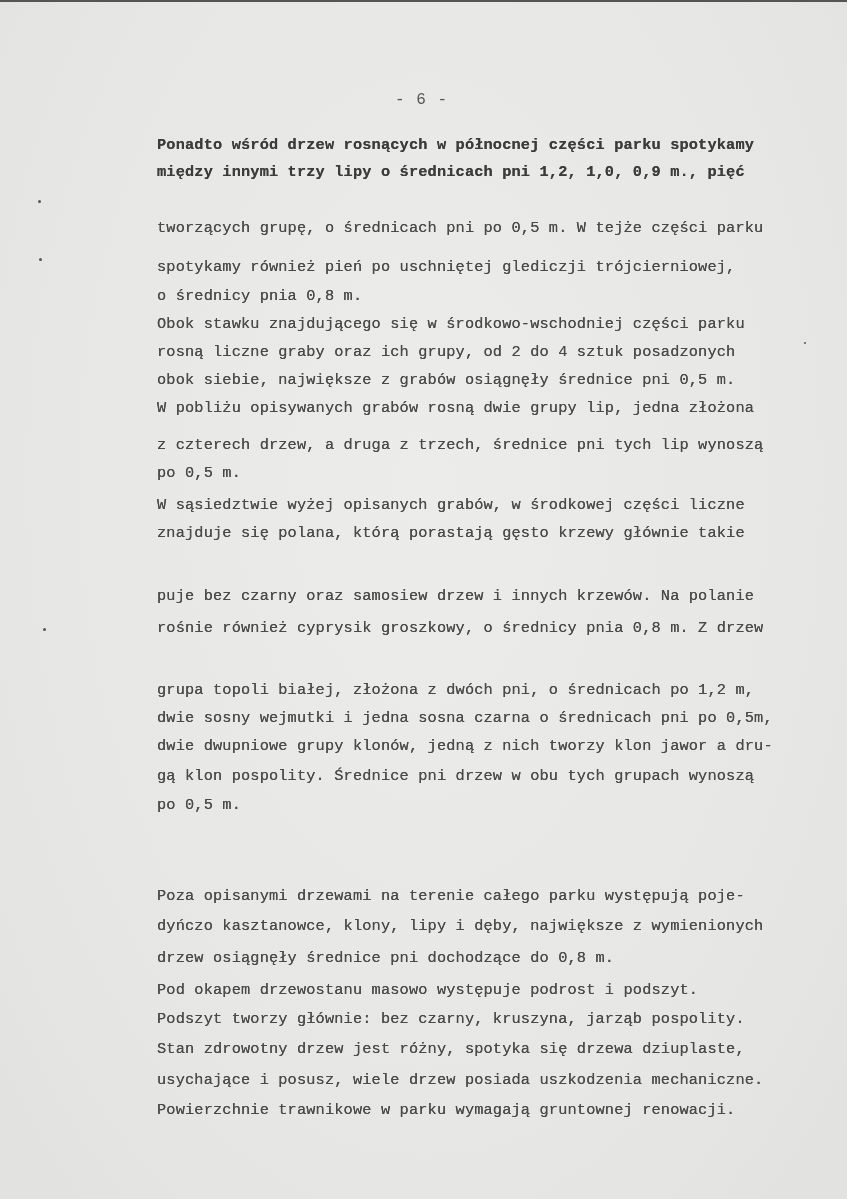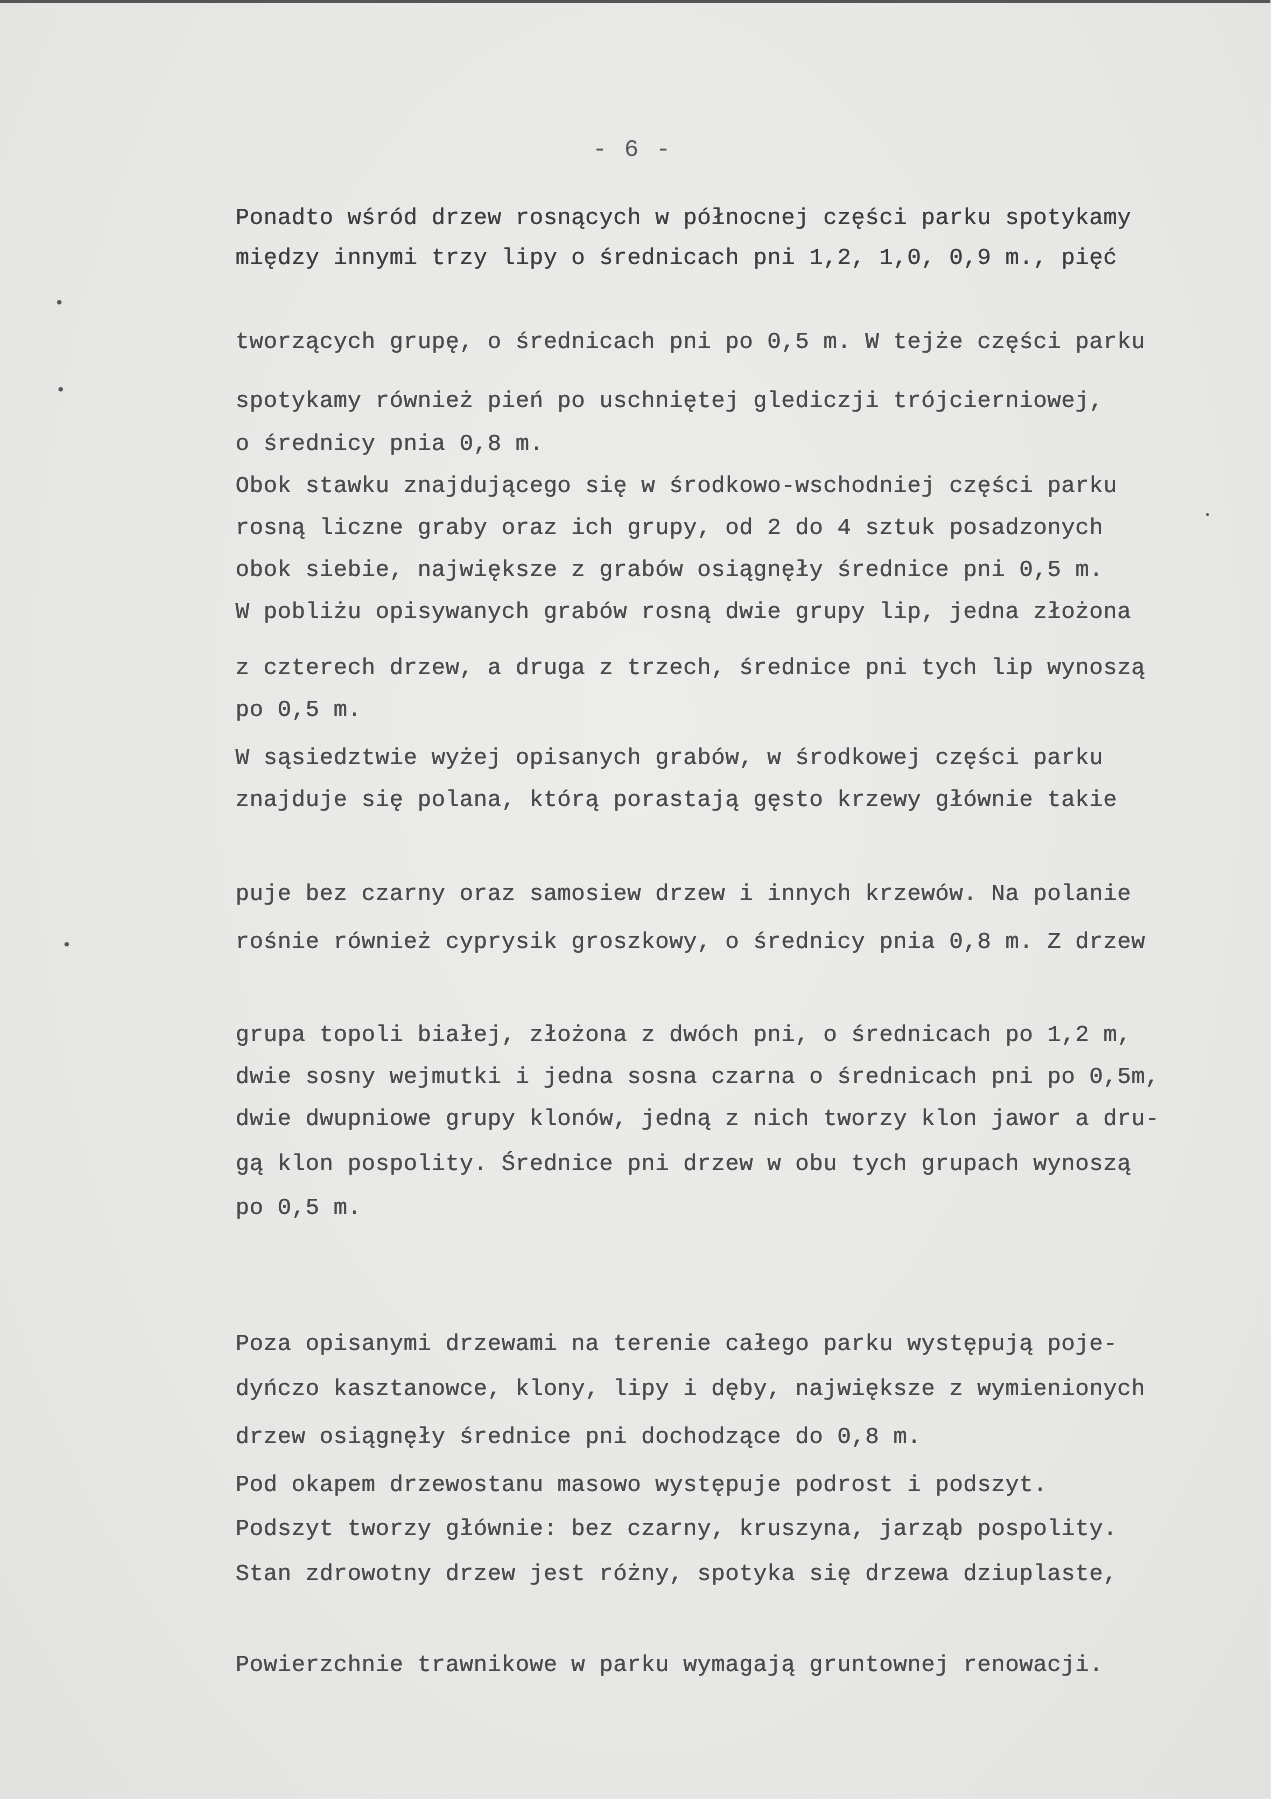--- a/index.html
+++ b/index.html
@@ -36,21 +36,21 @@
       left: 157px;
       font-family: "Liberation Mono", "DejaVu Sans Mono", monospace;
       font-size: 15.3px;
       color: #4a4a4a;
       white-space: nowrap;
       letter-spacing: 0.15px;
       text-shadow: 0 0 0.4px #555;
     }
     .typed-line.dark {
       color: #3c3c3c;
-      font-weight: normal;
+      font-weight: bold;
     }
     .margin-dot {
       position: absolute;
       width: 3px;
       height: 3px;
       background: #555;
       border-radius: 50%;
     }
   </style>
 </head>
@@ -66,36 +66,37 @@
   <div class="typed-line" style="top:256px">spotykamy również pień po uschniętej glediczji trójcierniowej,</div>
   <div class="typed-line" style="top:285px">o średnicy pnia 0,8 m.</div>
 
   <div class="typed-line" style="top:313px">Obok stawku znajdującego się w środkowo-wschodniej części parku</div>
   <div class="typed-line" style="top:341px">rosną liczne graby oraz ich grupy, od 2 do 4 sztuk posadzonych</div>
   <div class="typed-line" style="top:369px">obok siebie, największe z grabów osiągnęły średnice pni 0,5 m.</div>
   <div class="typed-line" style="top:397px">W pobliżu opisywanych grabów rosną dwie grupy lip, jedna złożona</div>
   <div class="typed-line" style="top:434px">z czterech drzew, a druga z trzech, średnice pni tych lip wynoszą</div>
   <div class="typed-line" style="top:462px">po 0,5 m.</div>
 
-  <div class="typed-line" style="top:494px">W sąsiedztwie wyżej opisanych grabów, w środkowej części parku</div>
+  <div class="typed-line" style="top:494px">W sąsiedztwie wyżej opisanych grabów, w środkowej części liczne</div>
   <div class="typed-line" style="top:522px">znajduje się polana, którą porastają gęsto krzewy głównie takie</div>
   <div class="typed-line" style="top:585px">puje bez czarny oraz samosiew drzew i innych krzewów. Na polanie</div>
   <div class="typed-line" style="top:617px">rośnie również cyprysik groszkowy, o średnicy pnia 0,8 m. Z drzew</div>
   <div class="typed-line" style="top:679px">grupa topoli białej, złożona z dwóch pni, o średnicach po 1,2 m,</div>
   <div class="typed-line" style="top:707px">dwie sosny wejmutki i jedna sosna czarna o średnicach pni po 0,5m,</div>
   <div class="typed-line" style="top:735px">dwie dwupniowe grupy klonów, jedną z nich tworzy klon jawor a dru-</div>
   <div class="typed-line" style="top:765px">gą klon pospolity. Średnice pni drzew w obu tych grupach wynoszą</div>
   <div class="typed-line" style="top:794px">po 0,5 m.</div>
 
   <div class="typed-line" style="top:885px">Poza opisanymi drzewami na terenie całego parku występują poje-</div>
   <div class="typed-line" style="top:915px">dyńczo kasztanowce, klony, lipy i dęby, największe z wymienionych</div>
   <div class="typed-line" style="top:947px">drzew osiągnęły średnice pni dochodzące do 0,8 m.</div>
 
   <div class="typed-line" style="top:979px">Pod okapem drzewostanu masowo występuje podrost i podszyt.</div>
   <div class="typed-line" style="top:1008px">Podszyt tworzy głównie: bez czarny, kruszyna, jarząb pospolity.</div>
   <div class="typed-line" style="top:1038px">Stan zdrowotny drzew jest różny, spotyka się drzewa dziuplaste,</div>
+  <div class="typed-line" style="top:1069px">usychające i posusz, wiele drzew posiada uszkodzenia mechaniczne.</div>
   <div class="typed-line" style="top:1099px">Powierzchnie trawnikowe w parku wymagają gruntownej renowacji.</div>
 
   <div class="margin-dot" style="left:38px; top:198px"></div>
   <div class="margin-dot" style="left:39px; top:256px"></div>
   <div class="margin-dot" style="left:43px; top:626px"></div>
   <div class="margin-dot" style="left:804px; top:340px; width:2px; height:2px"></div>
 </div>
 
 </body></html>

